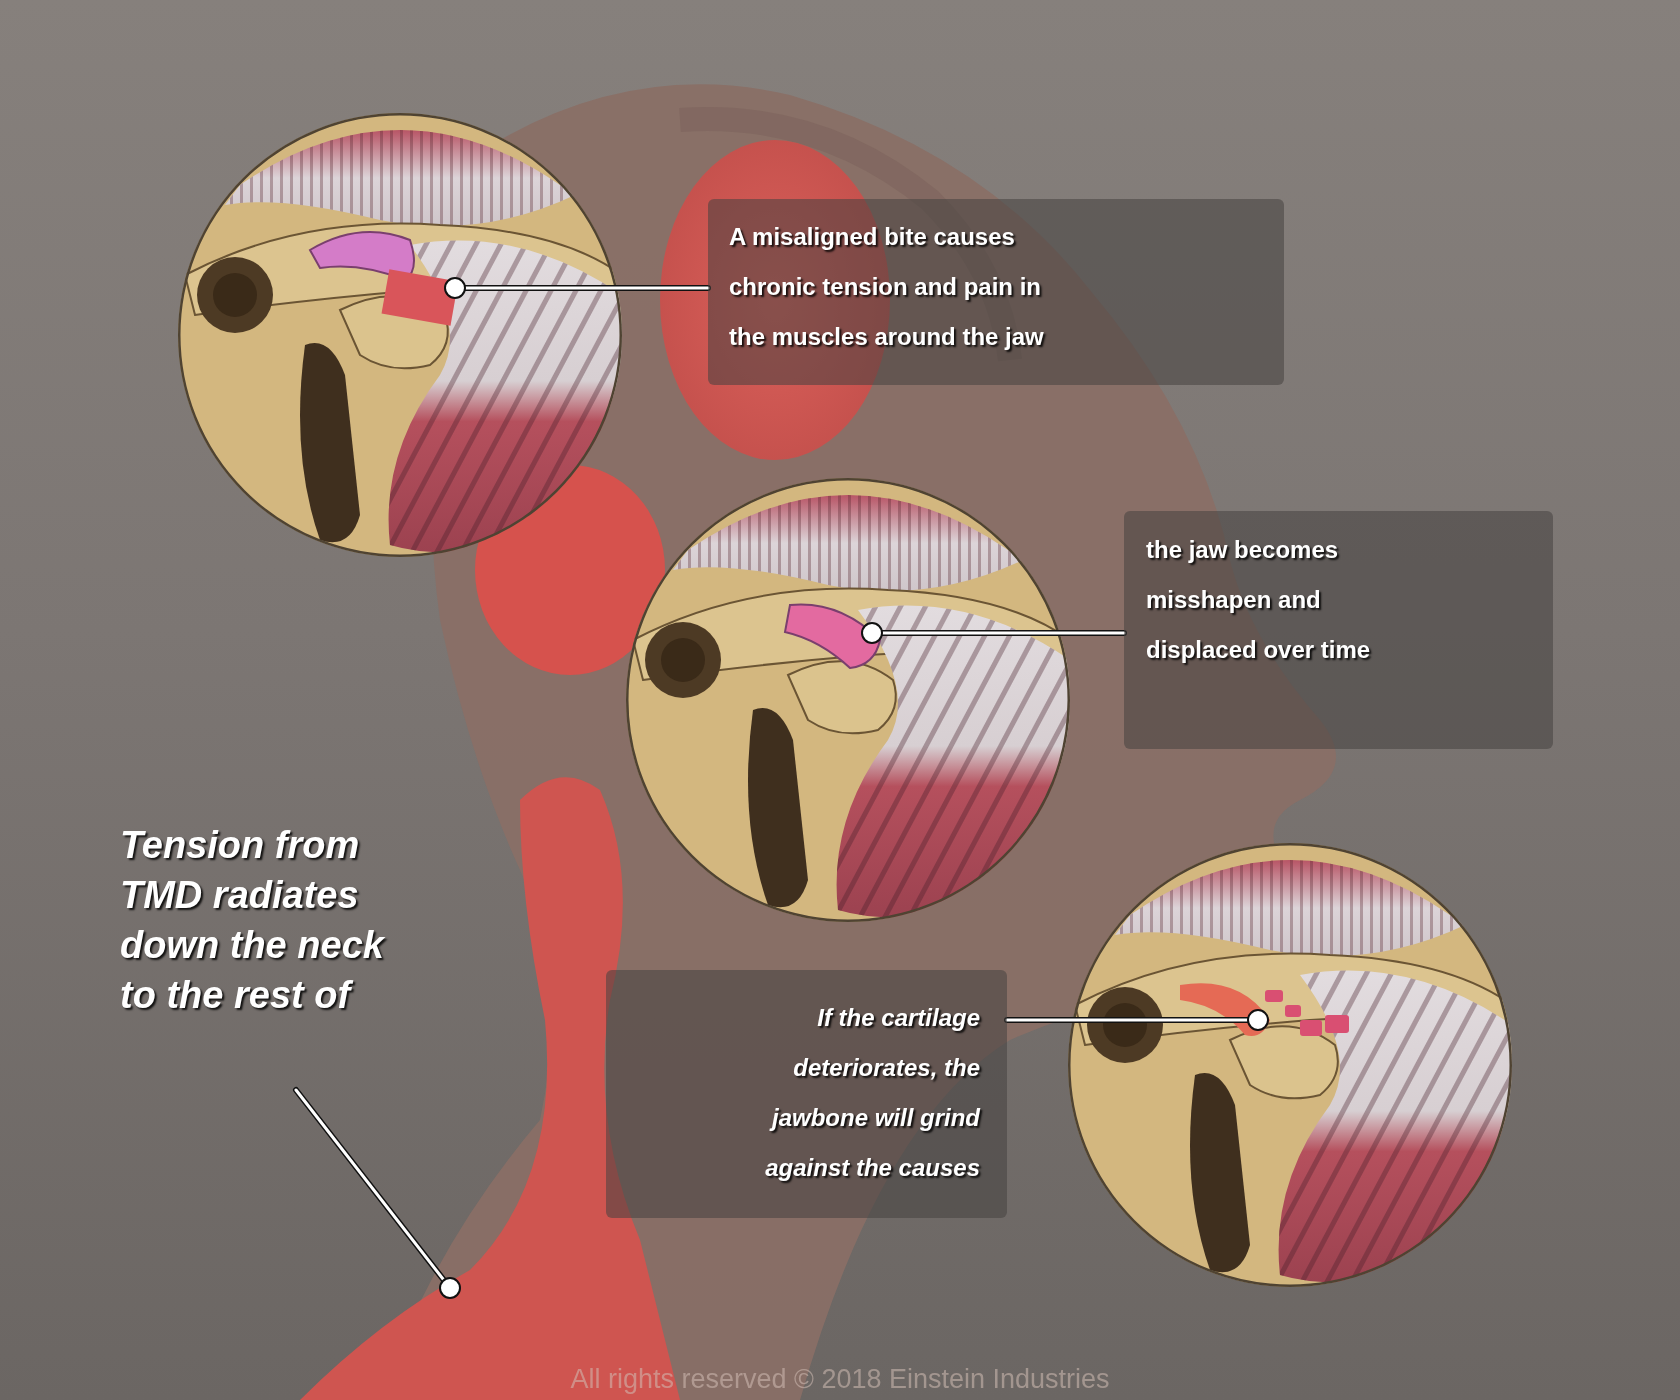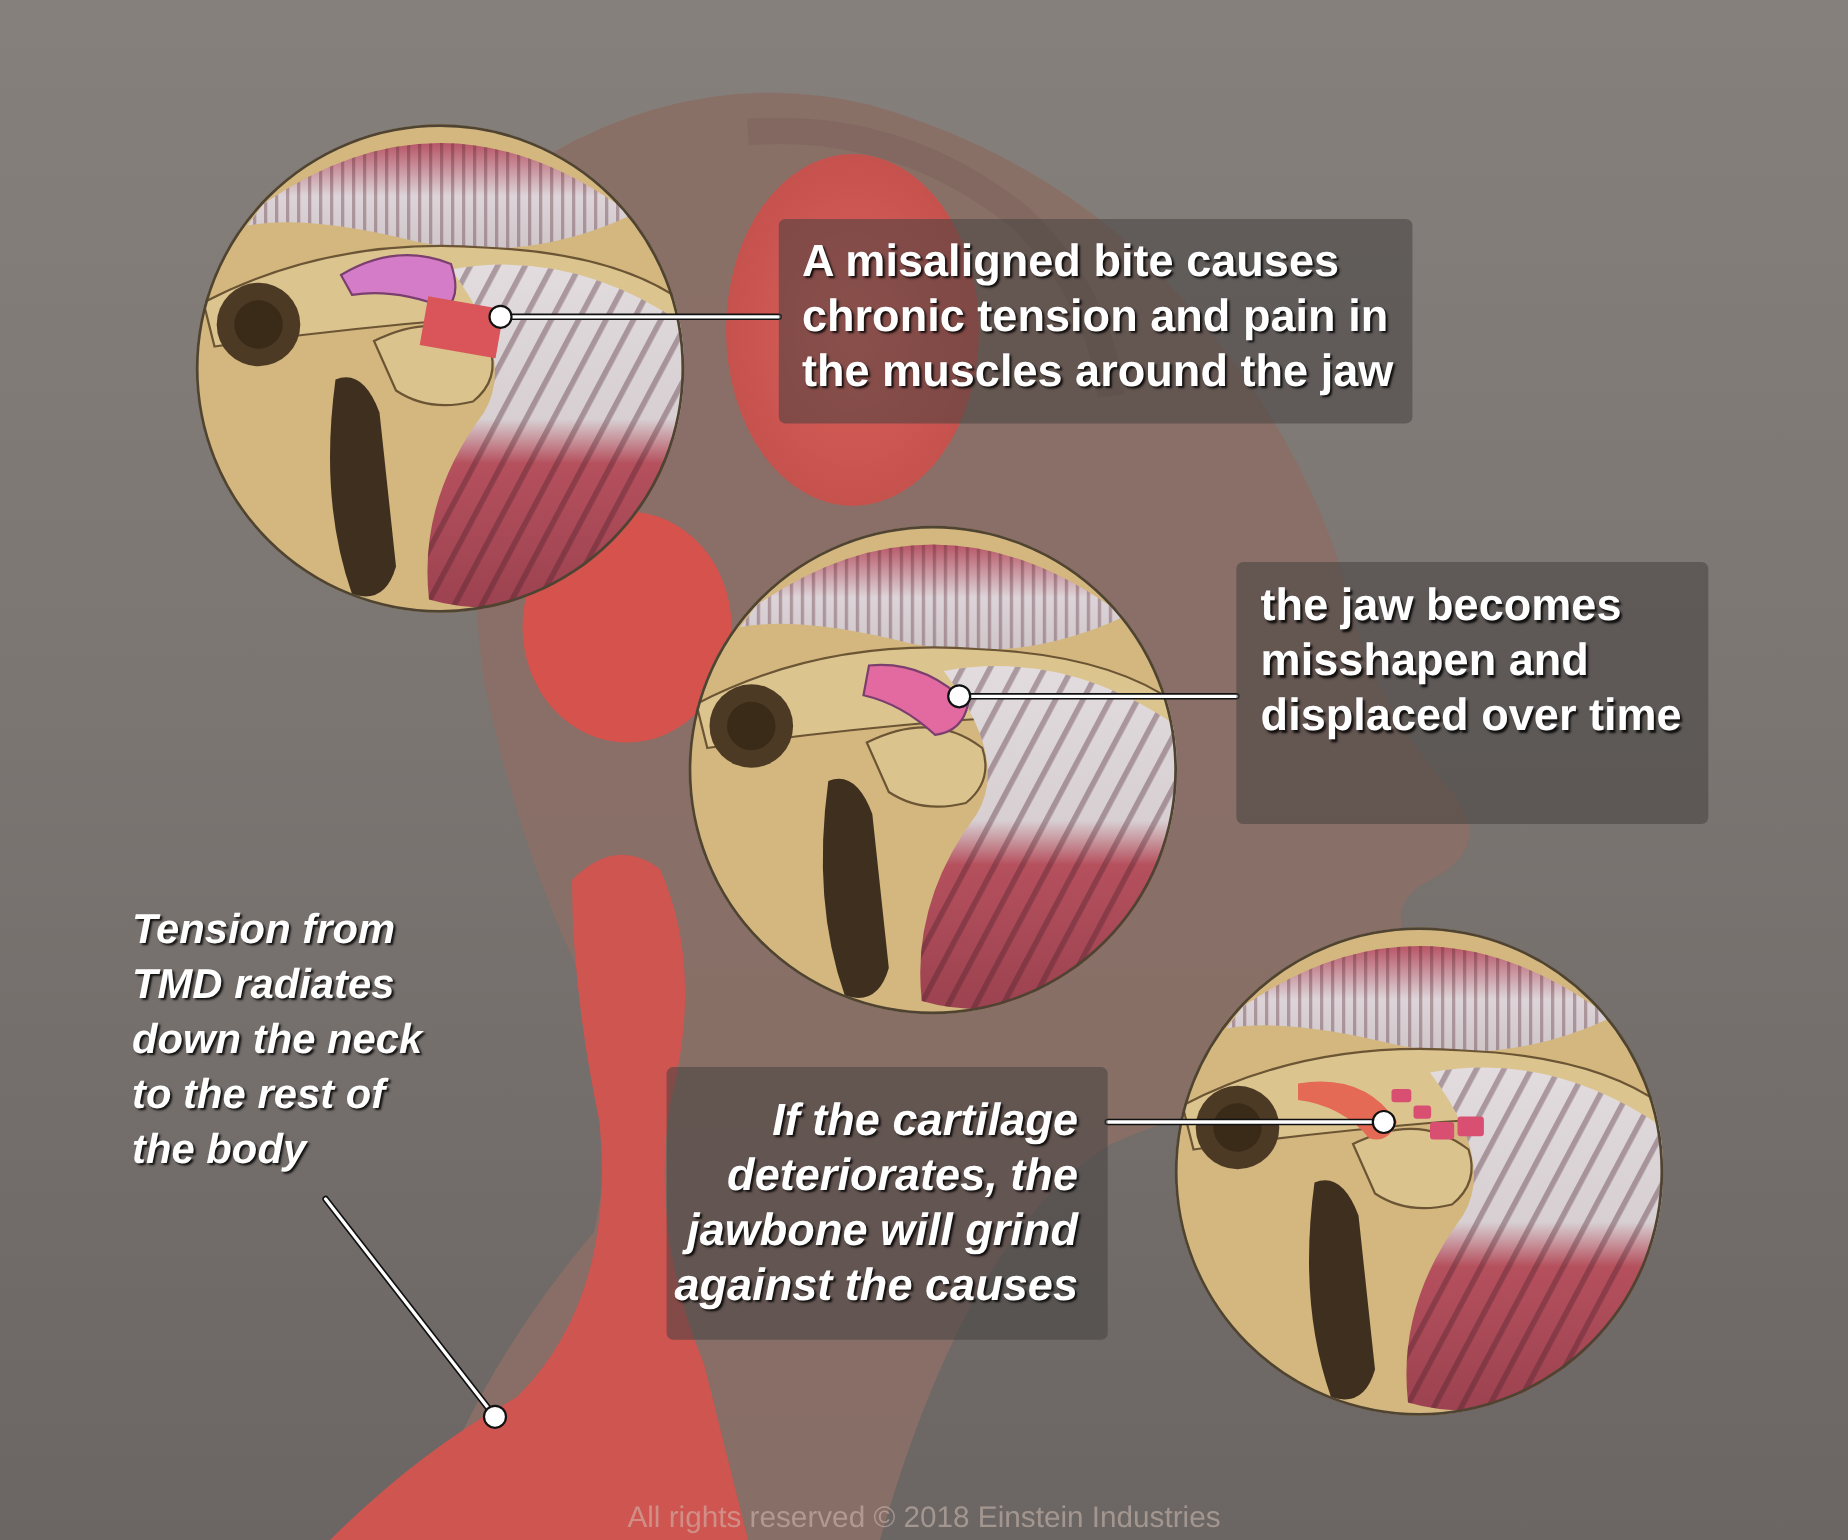--- a/index.html
+++ b/index.html
@@ -7,21 +7,21 @@
     width: 1680px; height: 1400px; overflow: hidden; position: relative;
     background: linear-gradient(180deg, #86807c 0%, #7c7673 45%, #6b6663 100%);
     font-family: "Liberation Sans", sans-serif;
   }
   #scene { position: absolute; left: 0; top: 0; width: 1680px; height: 1400px; }
   .callout {
     position: absolute;
     background: rgba(70, 66, 64, 0.55);
     border-radius: 6px;
     color: #ffffff;
-    font-size: 41px;
+    font-size: 24px;
     line-height: 50px;
     font-weight: 700;
     text-shadow: 2px 2px 2px rgba(0,0,0,0.85);
     box-sizing: border-box;
   }
   .callout .line { display: block; white-space: nowrap; }
   #callout-muscle { left: 708px; top: 199px; width: 576px; height: 186px; padding: 13px 0 0 21px; text-align: left; }
   #callout-cartilage { left: 1124px; top: 511px; width: 429px; height: 238px; padding: 14px 0 0 22px; text-align: left; }
   #callout-deteriorate { left: 606px; top: 970px; width: 401px; height: 248px; padding: 23px 27px 0 0; text-align: right; font-style: italic; }
   #callout-neck {
@@ -159,16 +159,15 @@
   <span class="line">deteriorates, the</span>
   <span class="line">jawbone will grind</span>
   <span class="line">against the causes</span>
 </div>
 
 <div id="callout-neck">
   <span class="line" style="display:block">Tension from</span>
   <span class="line" style="display:block">TMD radiates</span>
   <span class="line" style="display:block">down the neck</span>
   <span class="line" style="display:block">to the rest of</span>
-  <span class="line" style="display:block">the body</span>
 </div>
 
 <div id="copyright">All rights reserved © 2018 Einstein Industries</div>
 
 </body></html>

